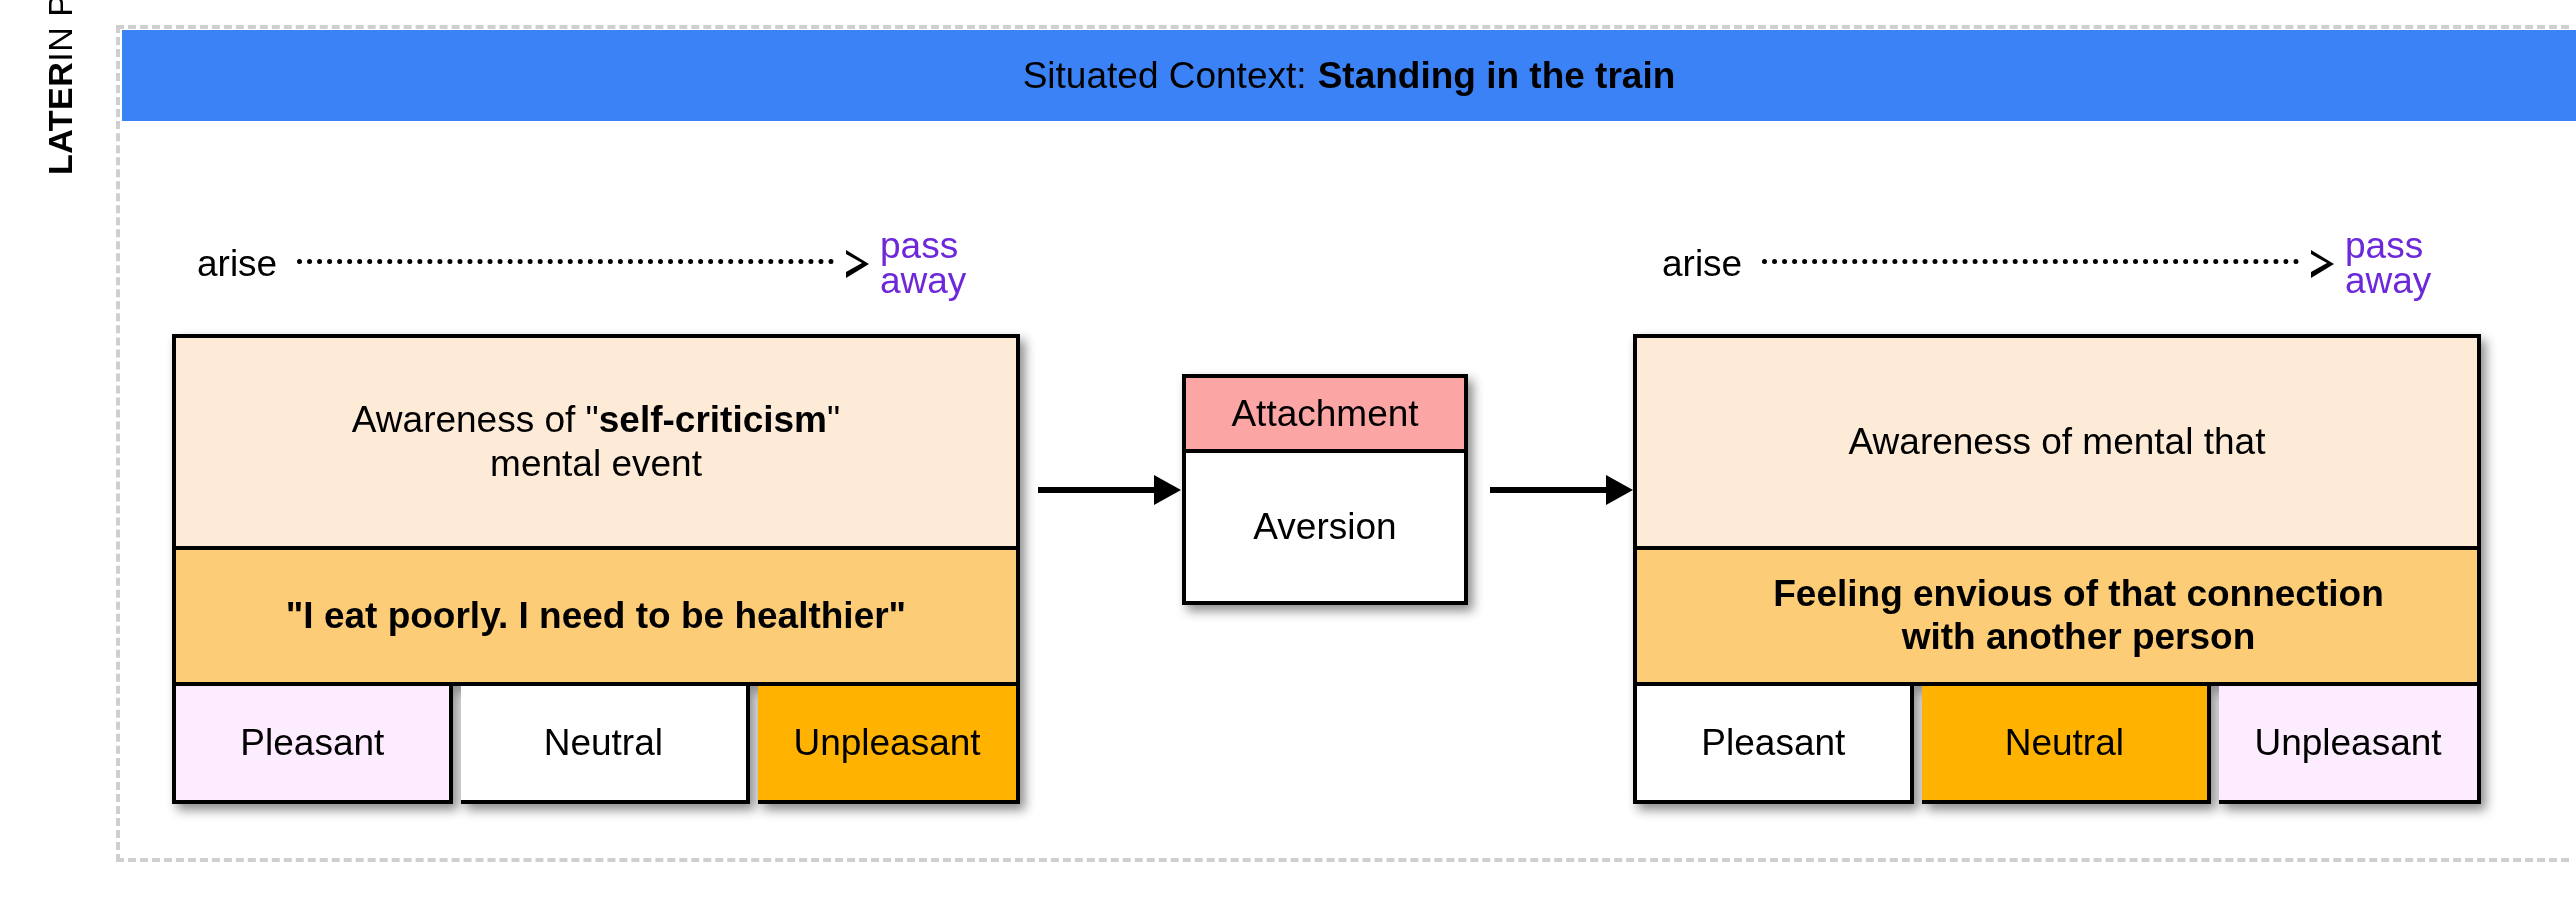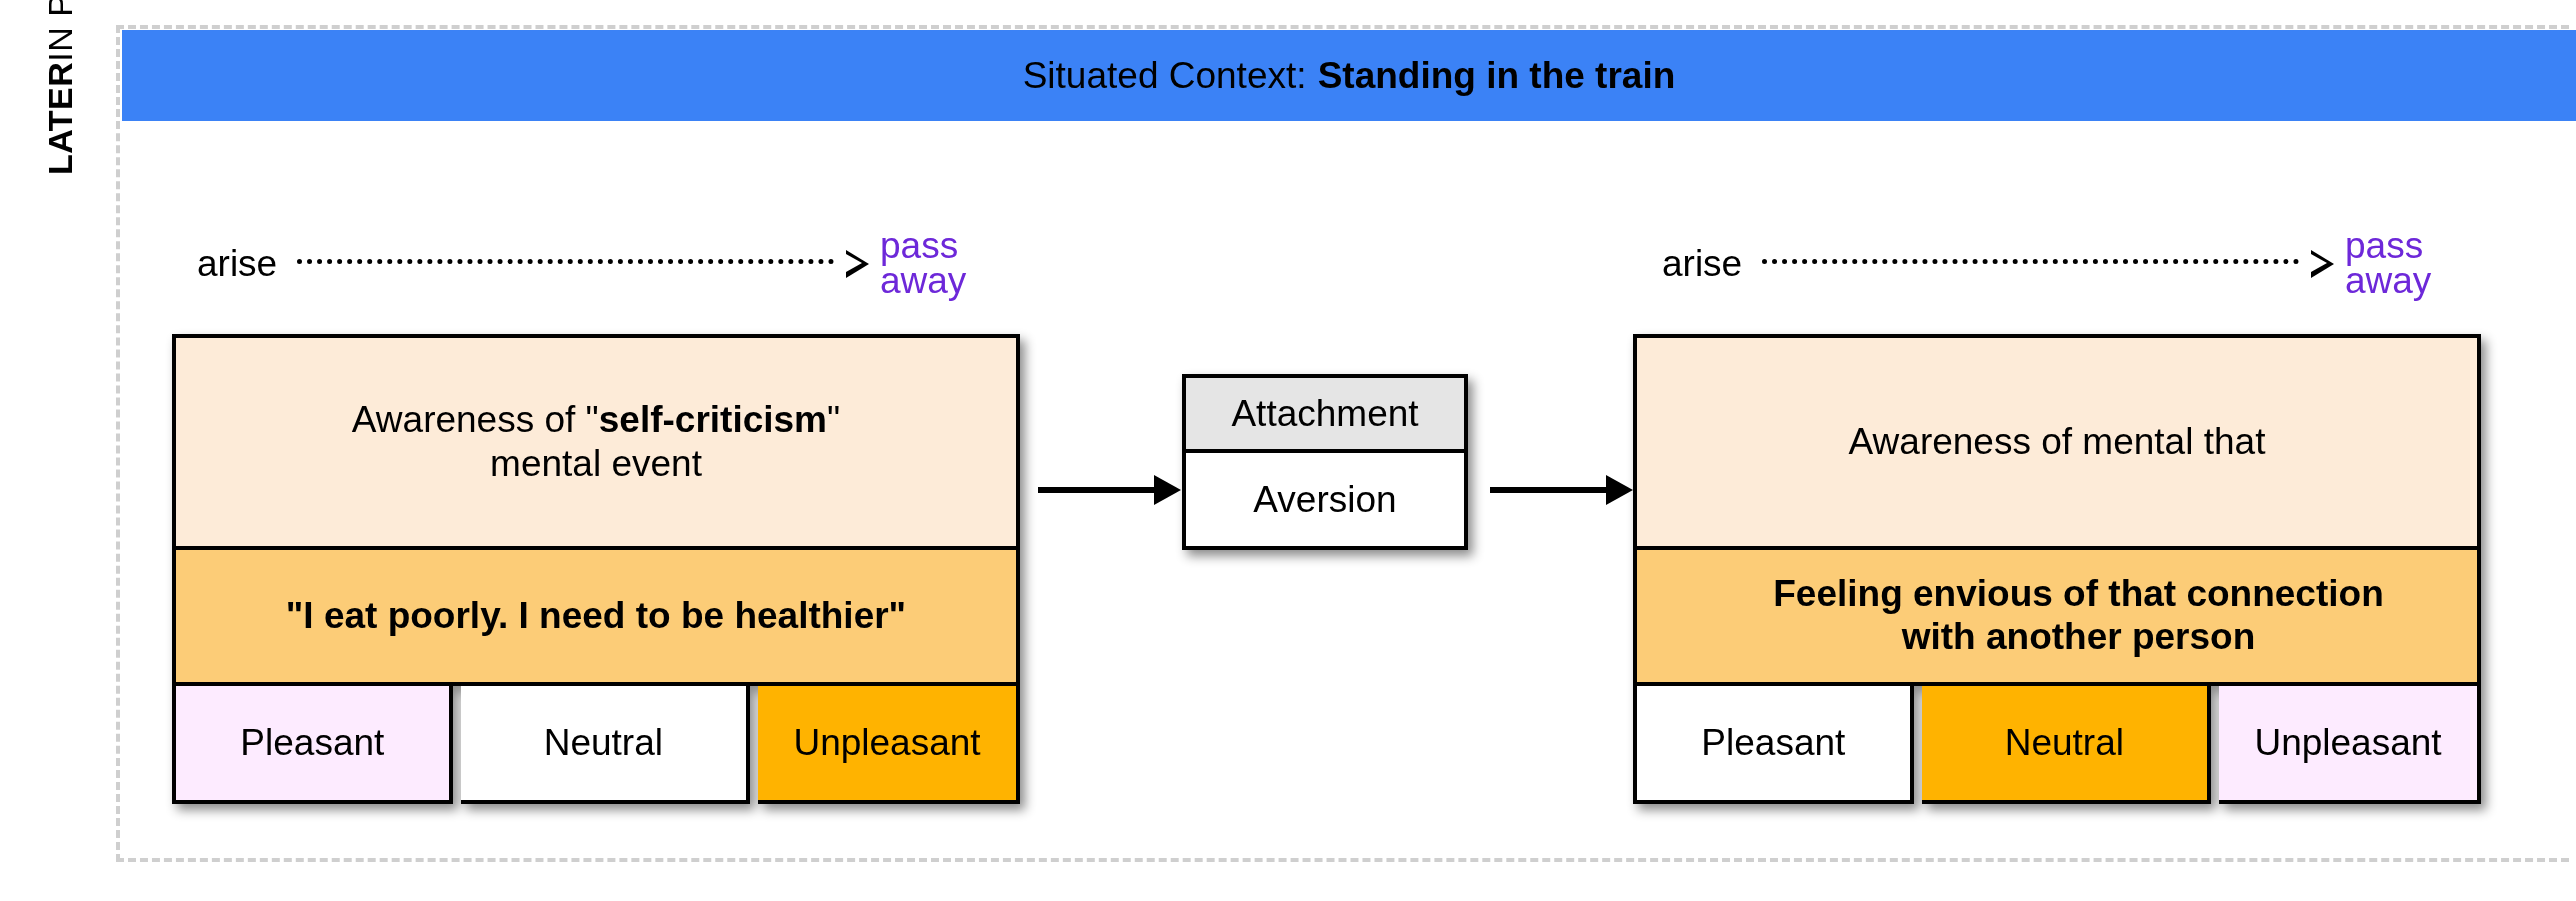--- a/index.html
+++ b/index.html
@@ -85,21 +85,21 @@
   .tone + .tone{border-left:none;}
   .tone-pleasant{background:#fdebff;}
   .tone-plain{background:#ffffff;}
   .tone-highlight{background:#ffb300;}
 
   
   .reaction{
     position:absolute;filter:drop-shadow(5.4px 6.3px 5.4px rgba(0,0,0,.45));
   }
   .reaction .cell{font-size:37px;}
-  .reaction-top{background:#e5e5e5;}
+  .reaction-top{background:#fca5a5;}
   .reaction-bottom{background:#ffffff;border-top:none;}
 
   
   .connector{position:absolute;display:flex;align-items:center;height:21.5px;}
   .connector .shaft{height:6.3px;background:#000;}
   .connector .head{
     width:0;height:0;
     border-top:15px solid transparent;
     border-bottom:15px solid transparent;
     border-left:27px solid #000;
@@ -147,21 +147,21 @@
     </div>
   </div>
 
   <div class="connector" style="left:1038px;top:479px;">
     <span class="shaft" style="width:116px;"></span>
     <span class="head"></span>
   </div>
 
   <div class="reaction" style="left:1182px;top:374px;width:286px;">
     <div class="cell reaction-top" style="height:79px;">Attachment</div>
-    <div class="cell reaction-bottom" style="height:97px;">Aversion</div>
+    <div class="cell reaction-bottom" style="height:152px;">Aversion</div>
   </div>
 
   <div class="connector" style="left:1490px;top:479px;">
     <span class="shaft" style="width:116px;"></span>
     <span class="head"></span>
   </div>
 
   <div class="arise-row" style="left:1662px;top:228px;width:823px;">
     <span class="arise-word">arise</span>
     <span class="dotline" style="width:537px;"></span>

